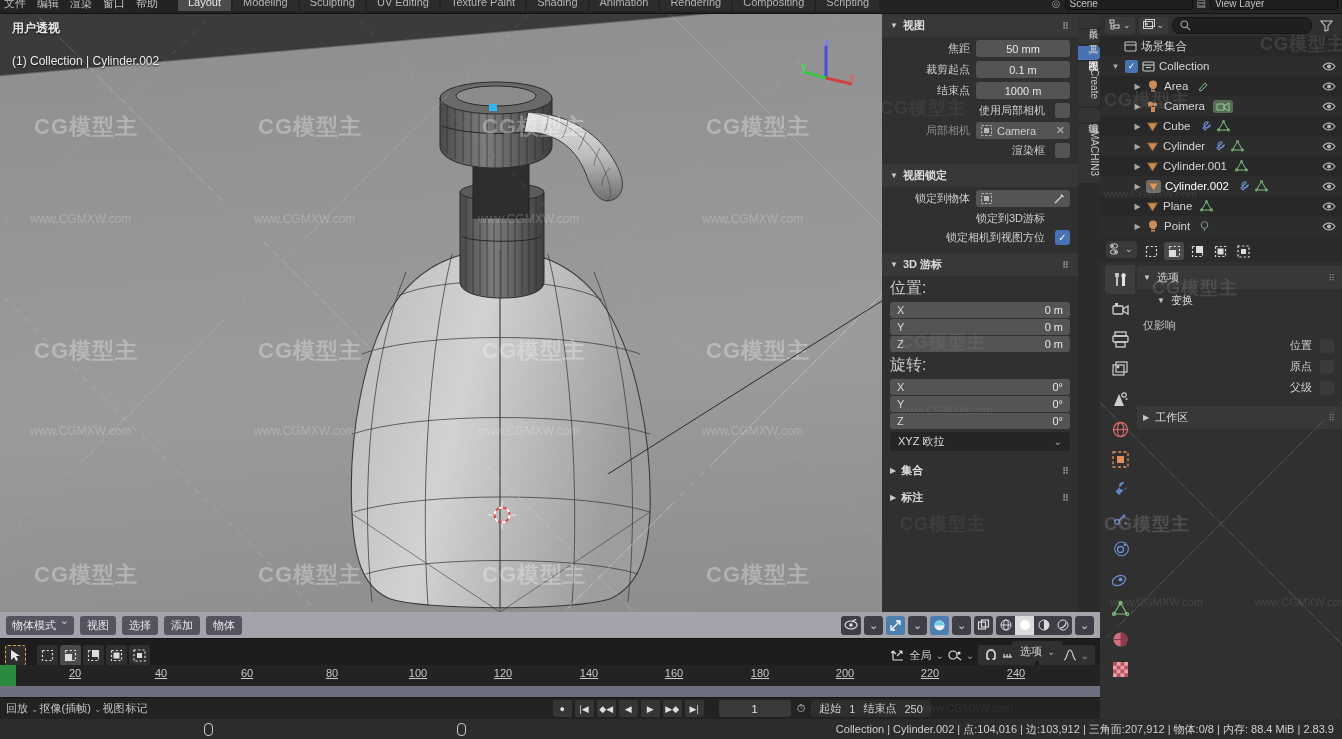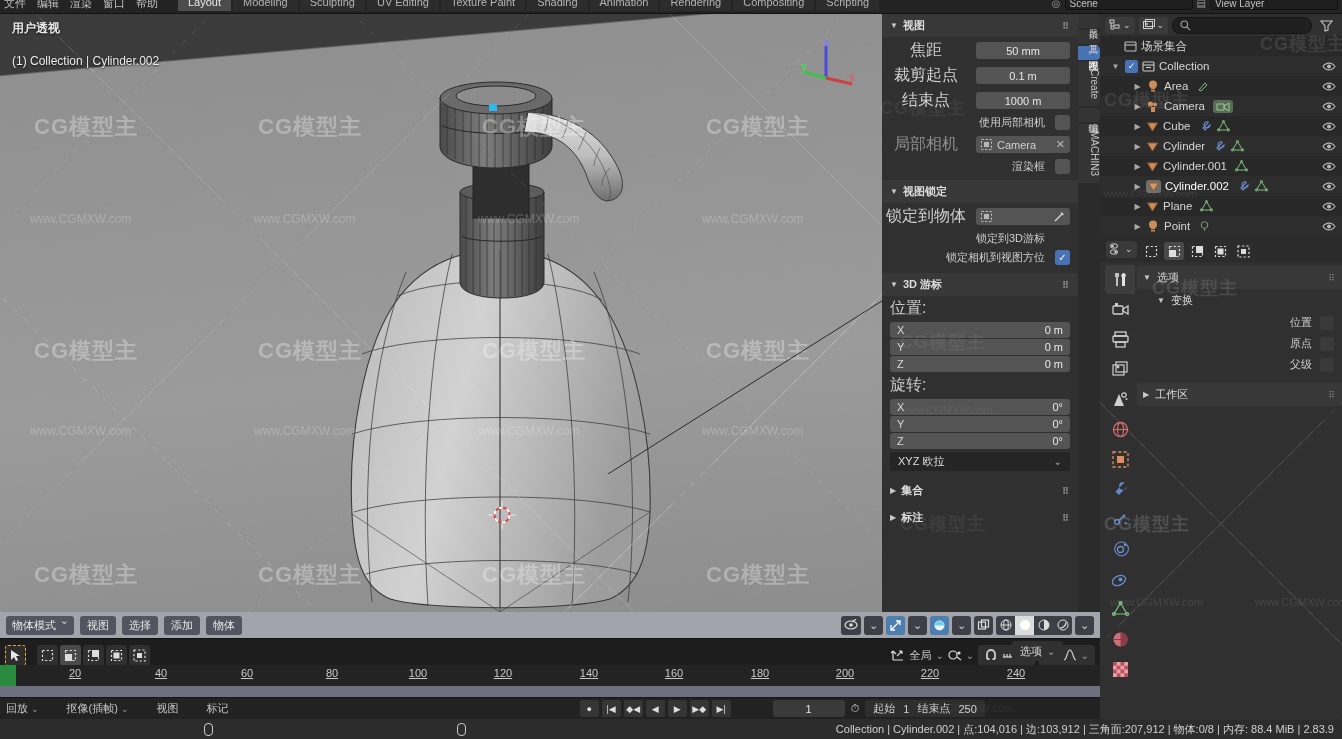--- a/index.html
+++ b/index.html
@@ -94,21 +94,21 @@
   .timeline { position:absolute; left:0; top:665px; width:1342px; height:32px;
     background:#232323; }
   .tl-ruler { position:absolute; left:0; top:0; width:1342px; height:22px; }
   .tl-tick { position:absolute; top:2px; font-size:11px; color:#c9c9c9; transform:translateX(-50%);text-decoration:underline; }
   .tl-strip { position:absolute; left:0; top:21px; width:1342px; height:11px;
     background:#6e7080; }
   .tl-play { position:absolute; left:0; top:0; width:16px; height:21px; background:#2a8a3e; }
 
   
   .playbar { position:absolute; left:0; top:697px; width:1342px; height:22px;
-    background:#222; display:flex; align-items:center; padding:0 6px; gap:28px;
+    background:#222; display:flex; align-items:center; padding:0 6px; gap:1px;
     border-top:1px solid #141414; }
   .pb-item { font-size:11px; color:#c5c5c5; display:flex; align-items:center; gap:3px; }
   .pb-center { margin-left:auto; display:flex; align-items:center; gap:3px; }
   .pb-tbtn { width:19px; height:17px; background:#353535; border-radius:2px;
     display:flex; align-items:center; justify-content:center; color:#ddd; font-size:9px; }
   .pb-frame { width:72px; height:17px; background:#3a3a3a; border-radius:3px;
     display:flex; align-items:center; justify-content:center; color:#e6e6e6; font-size:11px; }
   .pb-range { height:17px; background:#2e2e2e; border-radius:3px; display:flex;
     align-items:center; gap:8px; padding:0 8px; color:#d0d0d0; font-size:11px; }
   .pb-right { margin-left:auto; }
@@ -127,21 +127,21 @@
     background:#2b2b2b; }
   .np-tab { width:22px; background:#343434; color:#c4c4c4; font-size:10px;
     writing-mode:vertical-rl; text-align:center; padding:7px 0; border-radius:0 4px 4px 0;
     margin-bottom:2px; }
   .np-tab.active { background:#4772b3; color:#fff; }
   .np-sect { display:flex; align-items:center; gap:5px; padding:4px 8px;
     color:#dcdcdc; font-size:11px; font-weight:bold; background:#383838; }
   .np-sect .tri { font-size:8px; color:#c9c9c9; }
   .np-sect .dots { margin-left:auto; color:#8a8a8a; font-size:9px; letter-spacing:1px; }
   .np-row { display:flex; align-items:center; gap:6px; padding:1px 8px 1px 0; margin:2px 0; }
-  .np-lbl { flex:0 0 auto; text-align:center; color:#cfcfcf; font-size:16px; width:88px; }
+  .np-lbl { flex:0 0 auto; text-align:right; color:#cfcfcf; font-size:11px; width:88px; }
   .np-val { flex:1; height:17px; background:#545454; border-radius:3px; color:#e6e6e6;
     font-size:11px; display:flex; align-items:center; justify-content:center; }
   .np-xyz { display:flex; align-items:center; height:16px; background:#545454;
     margin:1px 8px; border-radius:3px; padding:0 7px; }
   .np-xyz .k { color:#d7d7d7; font-size:11px; }
   .np-xyz .v { margin-left:auto; color:#e9e9e9; font-size:11px; }
   .np-check { width:15px; height:15px; background:#545454; border-radius:3px; }
   .np-check.on { background:#4772b3; color:#fff; font-size:10px;
     display:flex; align-items:center; justify-content:center; }
   .np-obj { flex:1; height:17px; background:#545454; border-radius:3px; display:flex;
@@ -1142,20 +1142,21 @@
 
     <div class="rp-sect">
       <span style="font-size:8px;color:#c9c9c9">▼</span>
       <span>选项</span>
       <span class="dots">⠿</span>
     </div>
     <div class="rp-sect sub">
       <span style="font-size:8px;color:#c9c9c9">▼</span>
       <span>变换</span>
     </div>
+    <div class="rp-lbl">仅影响</div>
     <div class="rp-chk">
       <span>位置</span>
       <div class="rp-chkbox"></div>
     </div>
     <div class="rp-chk">
       <span>原点</span>
       <div class="rp-chkbox"></div>
     </div>
     <div class="rp-chk">
       <span>父级</span>

